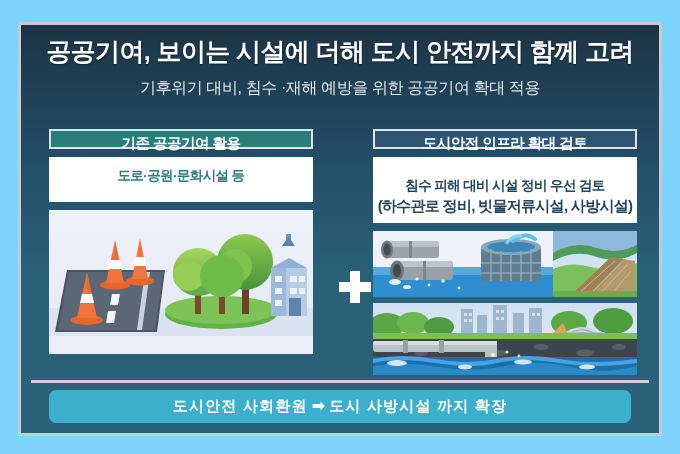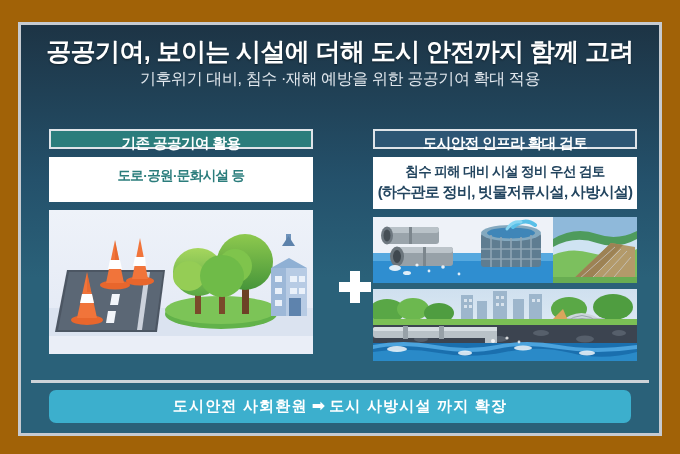--- a/index.html
+++ b/index.html
@@ -5,42 +5,42 @@
   * { margin:0; padding:0; box-sizing:border-box; }
   html,body { width:680px; height:454px; }
   body {
     font-family:"Liberation Sans","DejaVu Sans",sans-serif;
     background:#16232f;
     overflow:hidden;
   }
   #poster {
     position:relative;
     width:680px; height:454px;
-    background:#a16207;
+    background:#7dd3fc;
   }
   
   #frame {
     position:absolute;
     left:18px; top:22px; right:18px; bottom:18px;
     border:3px solid #c6cbd1;
     background:linear-gradient(180deg,#1d3445 0%, #24516b 38%, #2a6179 62%, #2a6179 100%);
   }
   
   #headwrap {
     position:absolute; left:0; right:0; top:12px;
     text-align:center;
   }
   #title {
     font-size:25px; font-weight:bold; color:#ffffff;
     letter-spacing:-0.6px;
     text-shadow:0 1px 2px rgba(0,0,0,.45);
     line-height:1.18;
   }
   #subtitle {
-    margin-top:2px;
+    margin-top:11px;
     font-size:16px; color:#e2e8ee; font-weight:400;
     letter-spacing:-0.4px;
   }
   
   #cols {
     position:absolute; left:0; right:0; top:104px; bottom:58px;
   }
   .col { position:absolute; top:0; }
   #col-left  { left:28px;  width:264px; }
   #col-right { left:352px; width:264px;border-radius:15px; }
@@ -51,21 +51,21 @@
     color:#ffffff; font-size:14.5px; font-weight:bold;
     text-align:center; letter-spacing:-0.5px;
   }
   #head-left  { background:#2b7d7c; }
   #head-right { background:#2d5674; }
 
   .col-sub {
     margin-top:8px;
     background:#ffffff;
     text-align:center;
-    padding:6px 4px 7px;
+    padding:20px 4px 7px;
   }
   #sub-left { padding:10px 4px 17px; }
   .sub-main  { font-size:13.5px; font-weight:bold; letter-spacing:-0.6px; }
   .sub-small { font-size:15px; font-weight:bold; letter-spacing:-0.7px; margin-top:2px; }
   #sub-left  .sub-main { color:#2b7d7c; }
   #sub-right .sub-main, #sub-right .sub-small { color:#23455f; }
 
   
   .pic { position:relative; overflow:hidden; background:#e8ecf5; }
   #pic-left  { margin-top:8px; height:144px; }

